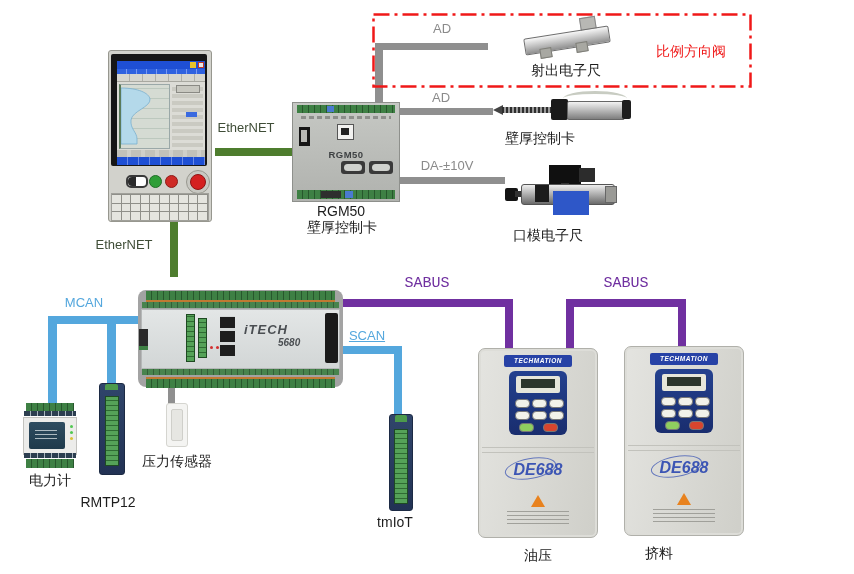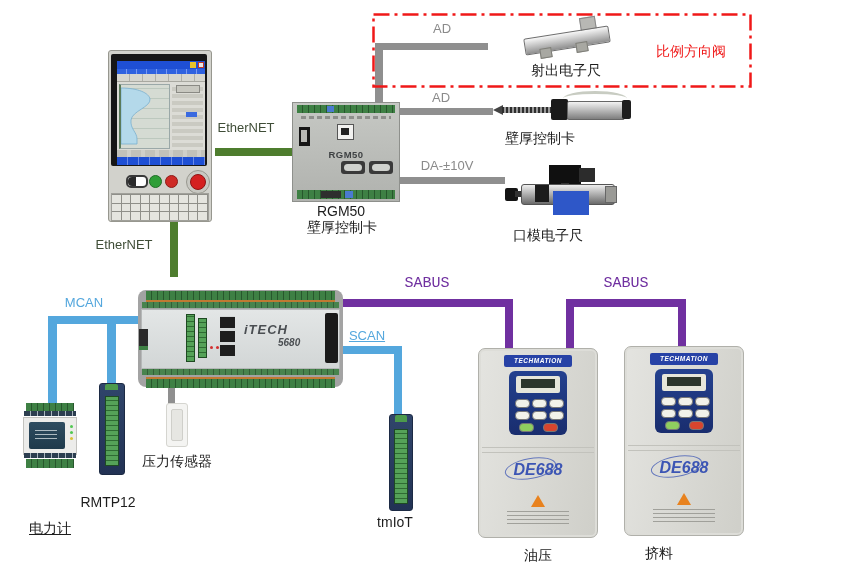--- a/index.html
+++ b/index.html
@@ -313,20 +313,20 @@
   <div class="lbl lbl-conn t-blue" style="left:367px;top:329px;text-decoration:underline;">SCAN</div>
   <div class="lbl lbl-bus t-purple" style="left:427px;top:276px;">SABUS</div>
   <div class="lbl lbl-bus t-purple" style="left:626px;top:276px;">SABUS</div>
   <div class="lbl t-red" style="left:691px;top:44px;font-size:14px;">比例方向阀</div>
 
   <div class="lbl lbl-dev" style="left:566px;top:63px;">射出电子尺</div>
   <div class="lbl lbl-dev" style="left:540px;top:131px;">壁厚控制卡</div>
   <div class="lbl lbl-dev" style="left:548px;top:228px;">口模电子尺</div>
   <div class="lbl lbl-dev" style="left:341px;top:204px;">RGM50</div>
   <div class="lbl lbl-dev" style="left:342px;top:220px;">壁厚控制卡</div>
-  <div class="lbl lbl-dev" style="left:50px;top:521px;text-decoration:underline;">电力计</div>
+  <div class="lbl lbl-dev" style="left:50px;top:473px;">电力计</div>
   <div class="lbl lbl-dev" style="left:108px;top:495px;">RMTP12</div>
   <div class="lbl lbl-dev" style="left:177px;top:454px;">压力传感器</div>
   <div class="lbl lbl-dev" style="left:395px;top:515px;">tmIoT</div>
   <div class="lbl lbl-dev" style="left:538px;top:548px;">油压</div>
   <div class="lbl lbl-dev" style="left:659px;top:546px;">挤料</div>
 
 </div>
 
 </body></html>

